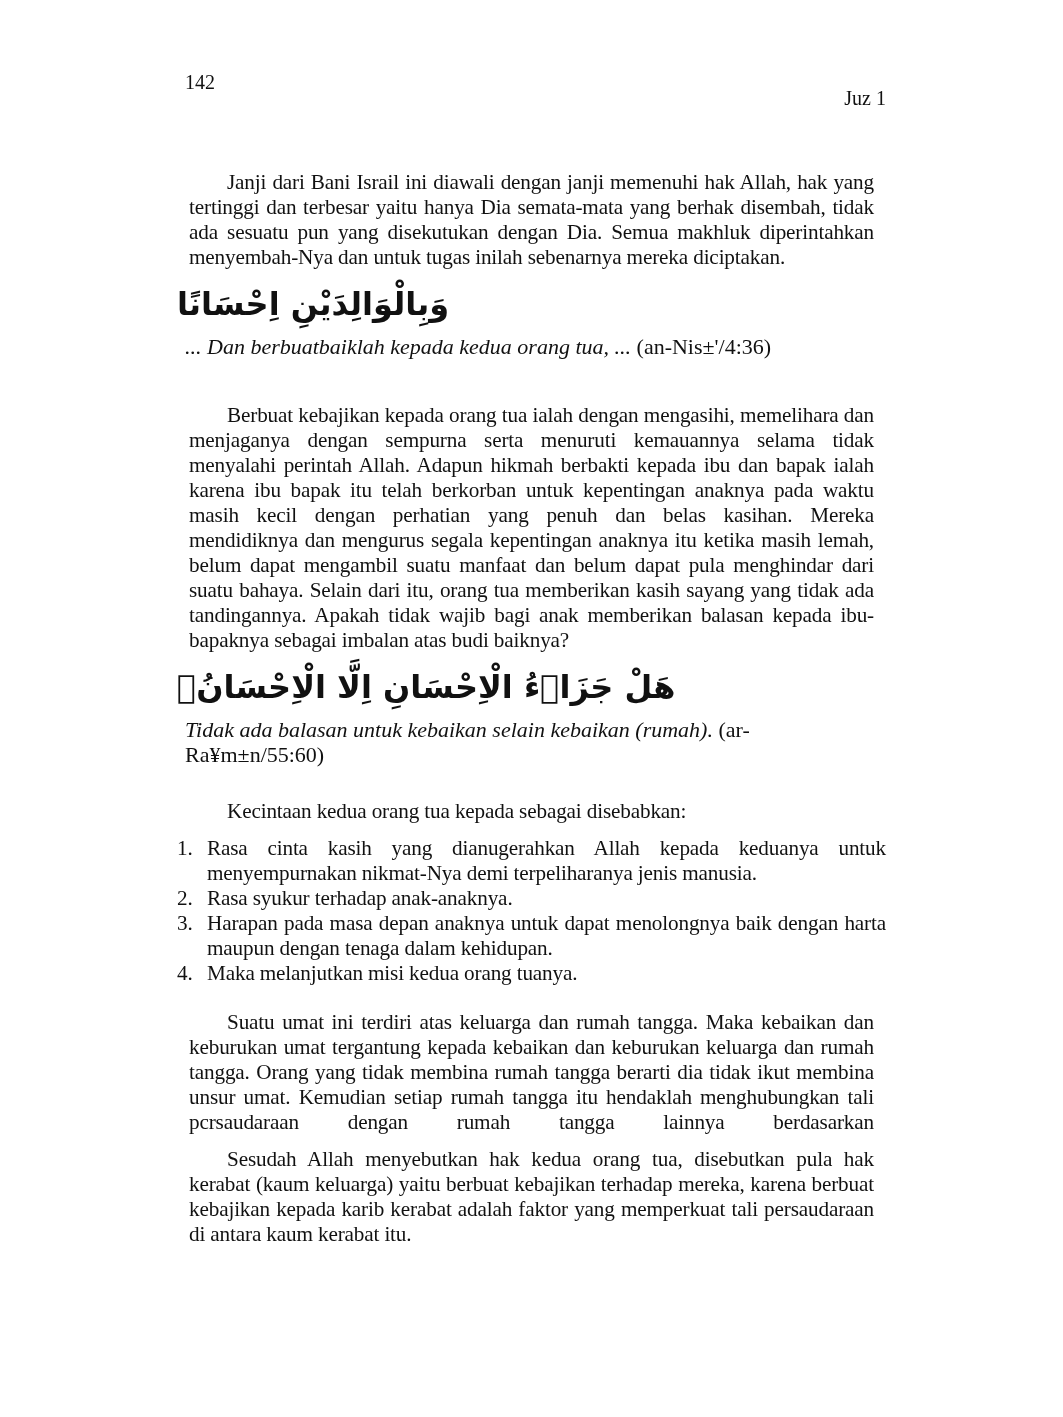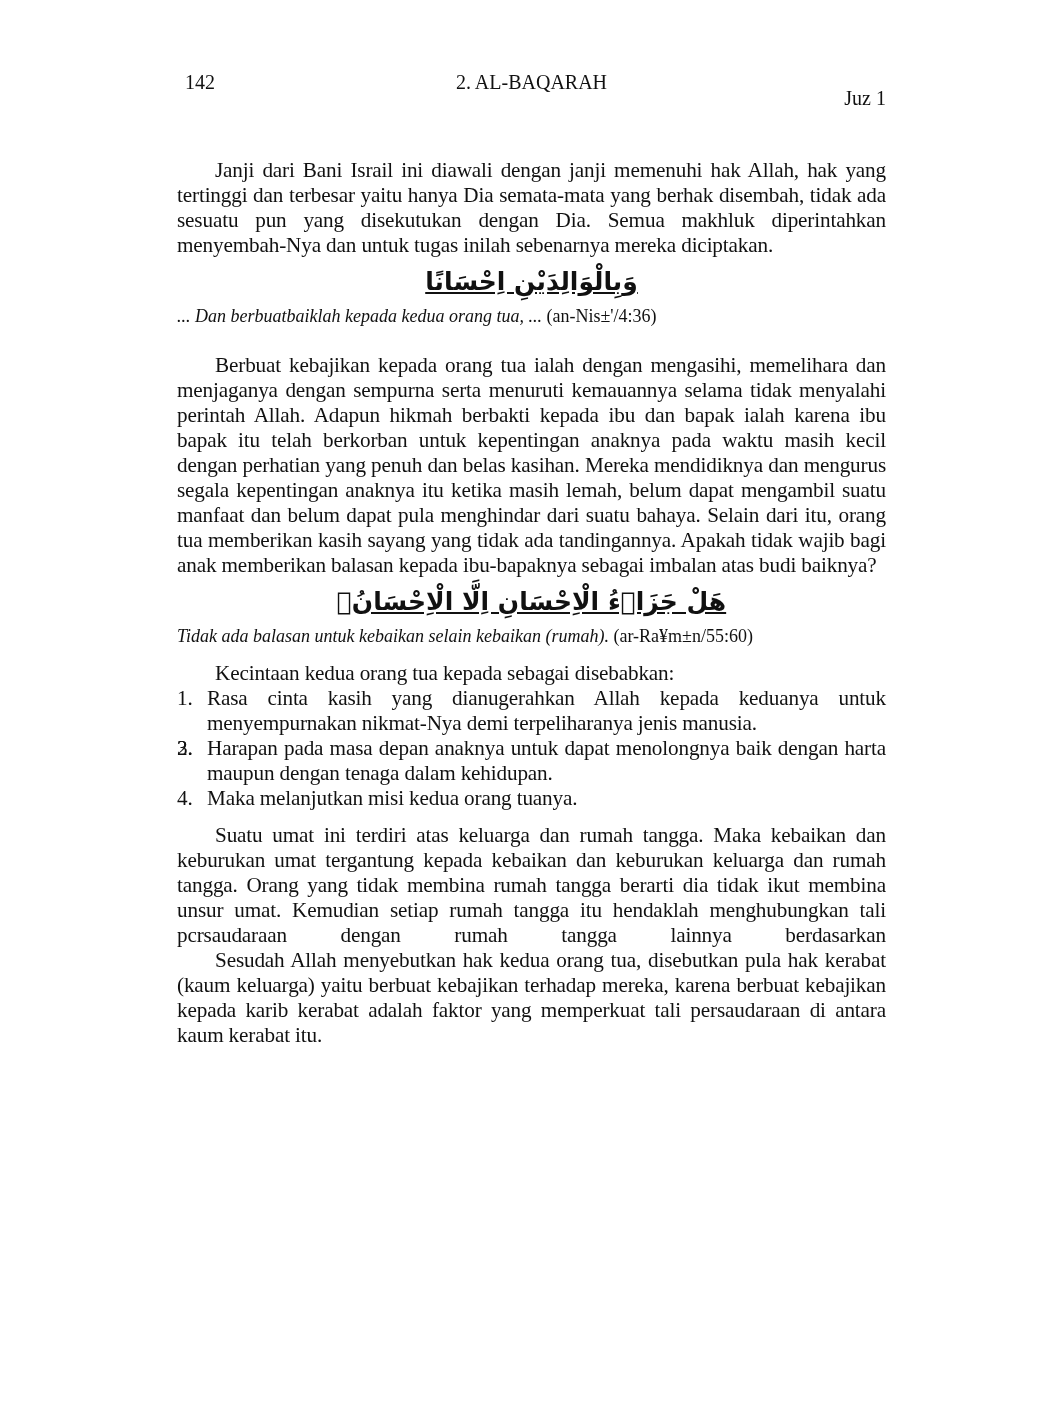--- a/index.html
+++ b/index.html
@@ -14,48 +14,46 @@
   }
   .header .pg { position: absolute; left: 0; top: 0; margin-left: 8px; }
   .header .title { position: absolute; left: 0; right: 0; top: 0; text-align: center; }
   .header .juz { position: absolute; right: 0; top: 16px; }
 
   .content {
     position: absolute; left: 177px; width: 709px; top: 158px;
     font-size: 21.2px; line-height: 25px;
   }
   .para {
-    margin: 0; text-align: justify; text-indent: 38px;
+    margin: 12px; text-align: justify; text-indent: 38px;
     letter-spacing: -0.15px;
   }
   .para.last-full { text-align-last: justify; }
   .arabic {
-    text-align: center; font-family: "DejaVu Sans", sans-serif;
-    font-size: 25px; line-height: 44px; font-weight: bold; direction: rtl;
+    text-align: left; font-family: "DejaVu Sans", sans-serif;
+    font-size: 32px; line-height: 44px; font-weight: bold; direction: rtl;
     margin: 2px 0 0 0;
-    text-decoration: underline;
   }
-  .trans { margin: 0; font-size: 18px; line-height: 25px; }
+  .trans { margin: 8px; font-size: 22px; line-height: 25px; }
   .trans .it { font-style: italic; }
   .gap-lg { height: 24px; }
   .gap-md { height: 12px; }
 
   ol.reasons { list-style: none; margin: 0; padding: 0; }
   ol.reasons li {
     position: relative; padding-left: 30px; text-align: justify;
     letter-spacing: -0.15px;
   }
   ol.reasons li .num { position: absolute; left: 0; top: 0; }
 </style>
 </head>
 <body>
 
 <div class="header">
   <span class="pg">142</span>
-  <span class="title">2. AL-BAQARAH</span>
   <span class="juz">Juz 1</span>
 </div>
 
 <div class="content">
   <p class="para">Janji dari Bani Israil ini diawali dengan janji memenuhi hak Allah, hak yang tertinggi dan terbesar yaitu hanya Dia semata-mata yang berhak disembah, tidak ada sesuatu pun yang disekutukan dengan Dia. Semua makhluk diperintahkan menyembah-Nya dan untuk tugas inilah sebenarnya mereka diciptakan.</p>
 
   <div class="arabic">وَبِالْوَالِدَيْنِ اِحْسَانًا</div>
   <p class="trans">
     <span class="it">... Dan berbuatbaiklah kepada kedua orang tua, ...</span>
     <span>(an-Nis±'/4:36)</span>
@@ -72,20 +70,21 @@
 
   <div class="gap-md"></div>
   <p class="para">Kecintaan kedua orang tua kepada sebagai disebabkan:</p>
   <ol class="reasons">
     <li>
       <span class="num">1.</span>
       <span>Rasa cinta kasih yang dianugerahkan Allah kepada keduanya untuk menyempurnakan nikmat-Nya demi terpeliharanya jenis manusia.</span>
     </li>
     <li>
       <span class="num">2.</span>
+      <span>Rasa syukur terhadap anak-anaknya.</span>
     </li>
     <li>
       <span class="num">3.</span>
       <span>Harapan pada masa depan anaknya untuk dapat menolongnya baik dengan harta maupun dengan tenaga dalam kehidupan.</span>
     </li>
     <li>
       <span class="num">4.</span>
       <span>Maka melanjutkan misi kedua orang tuanya.</span>
     </li>
   </ol>

